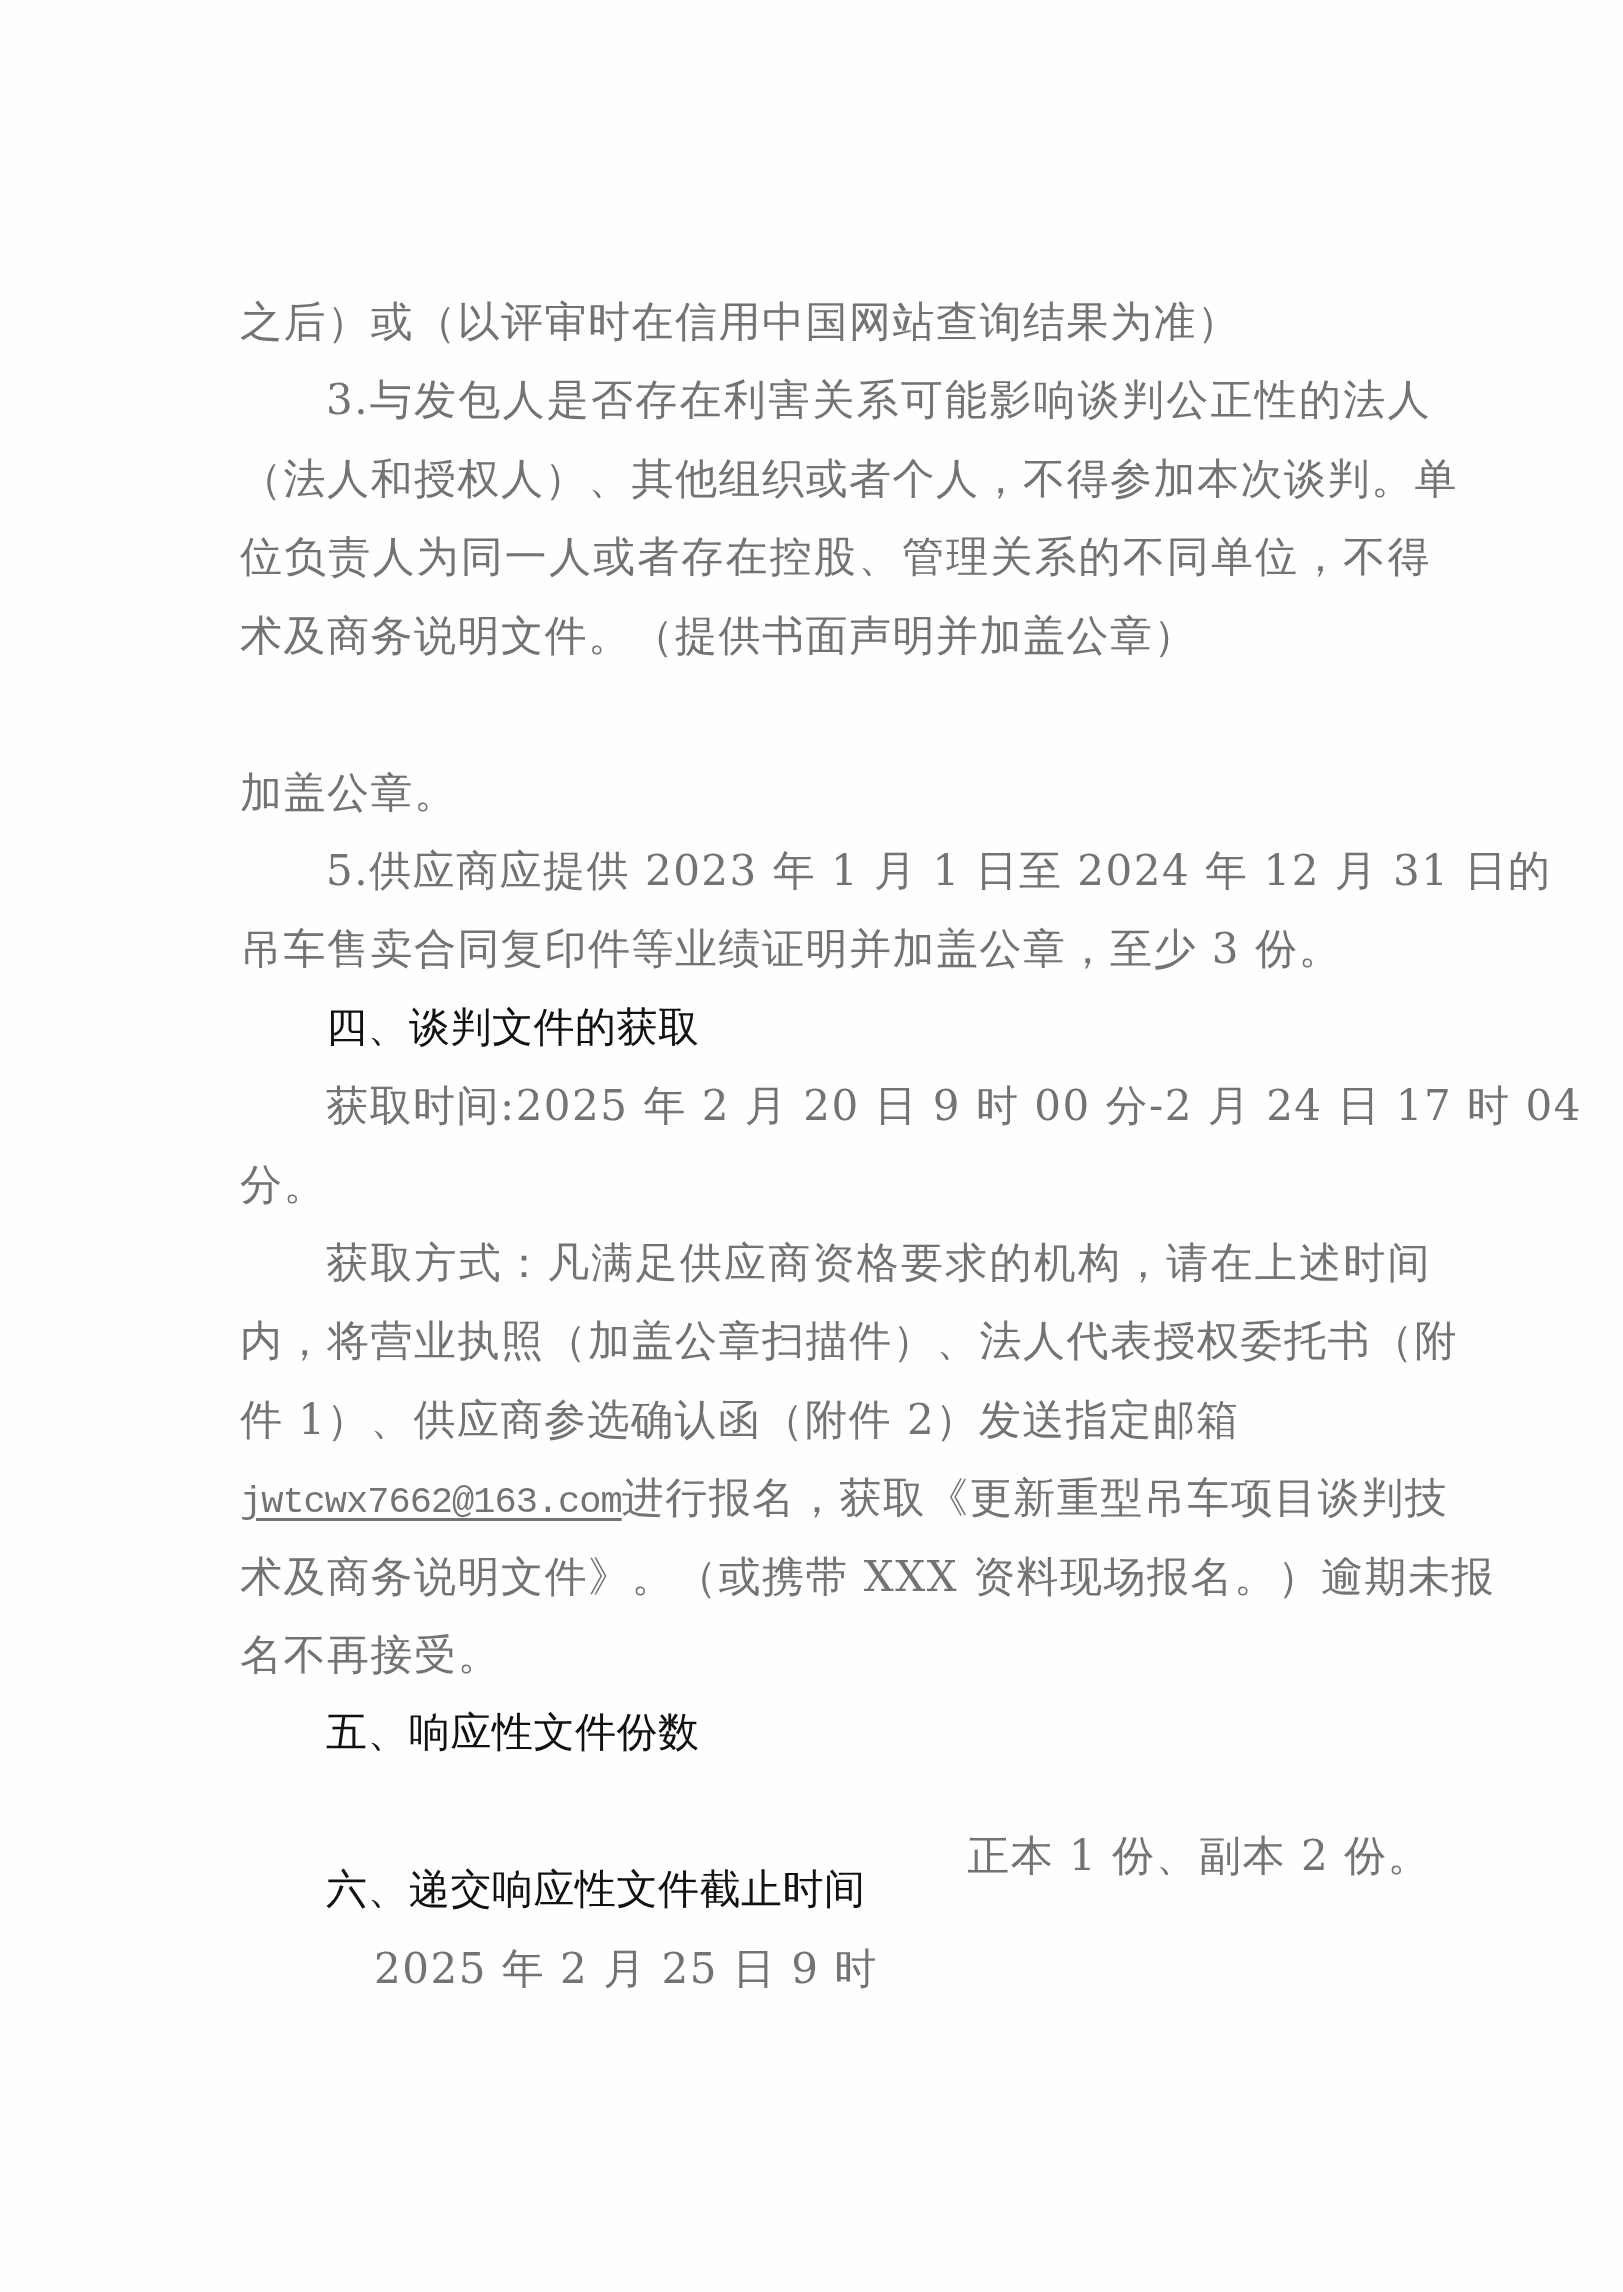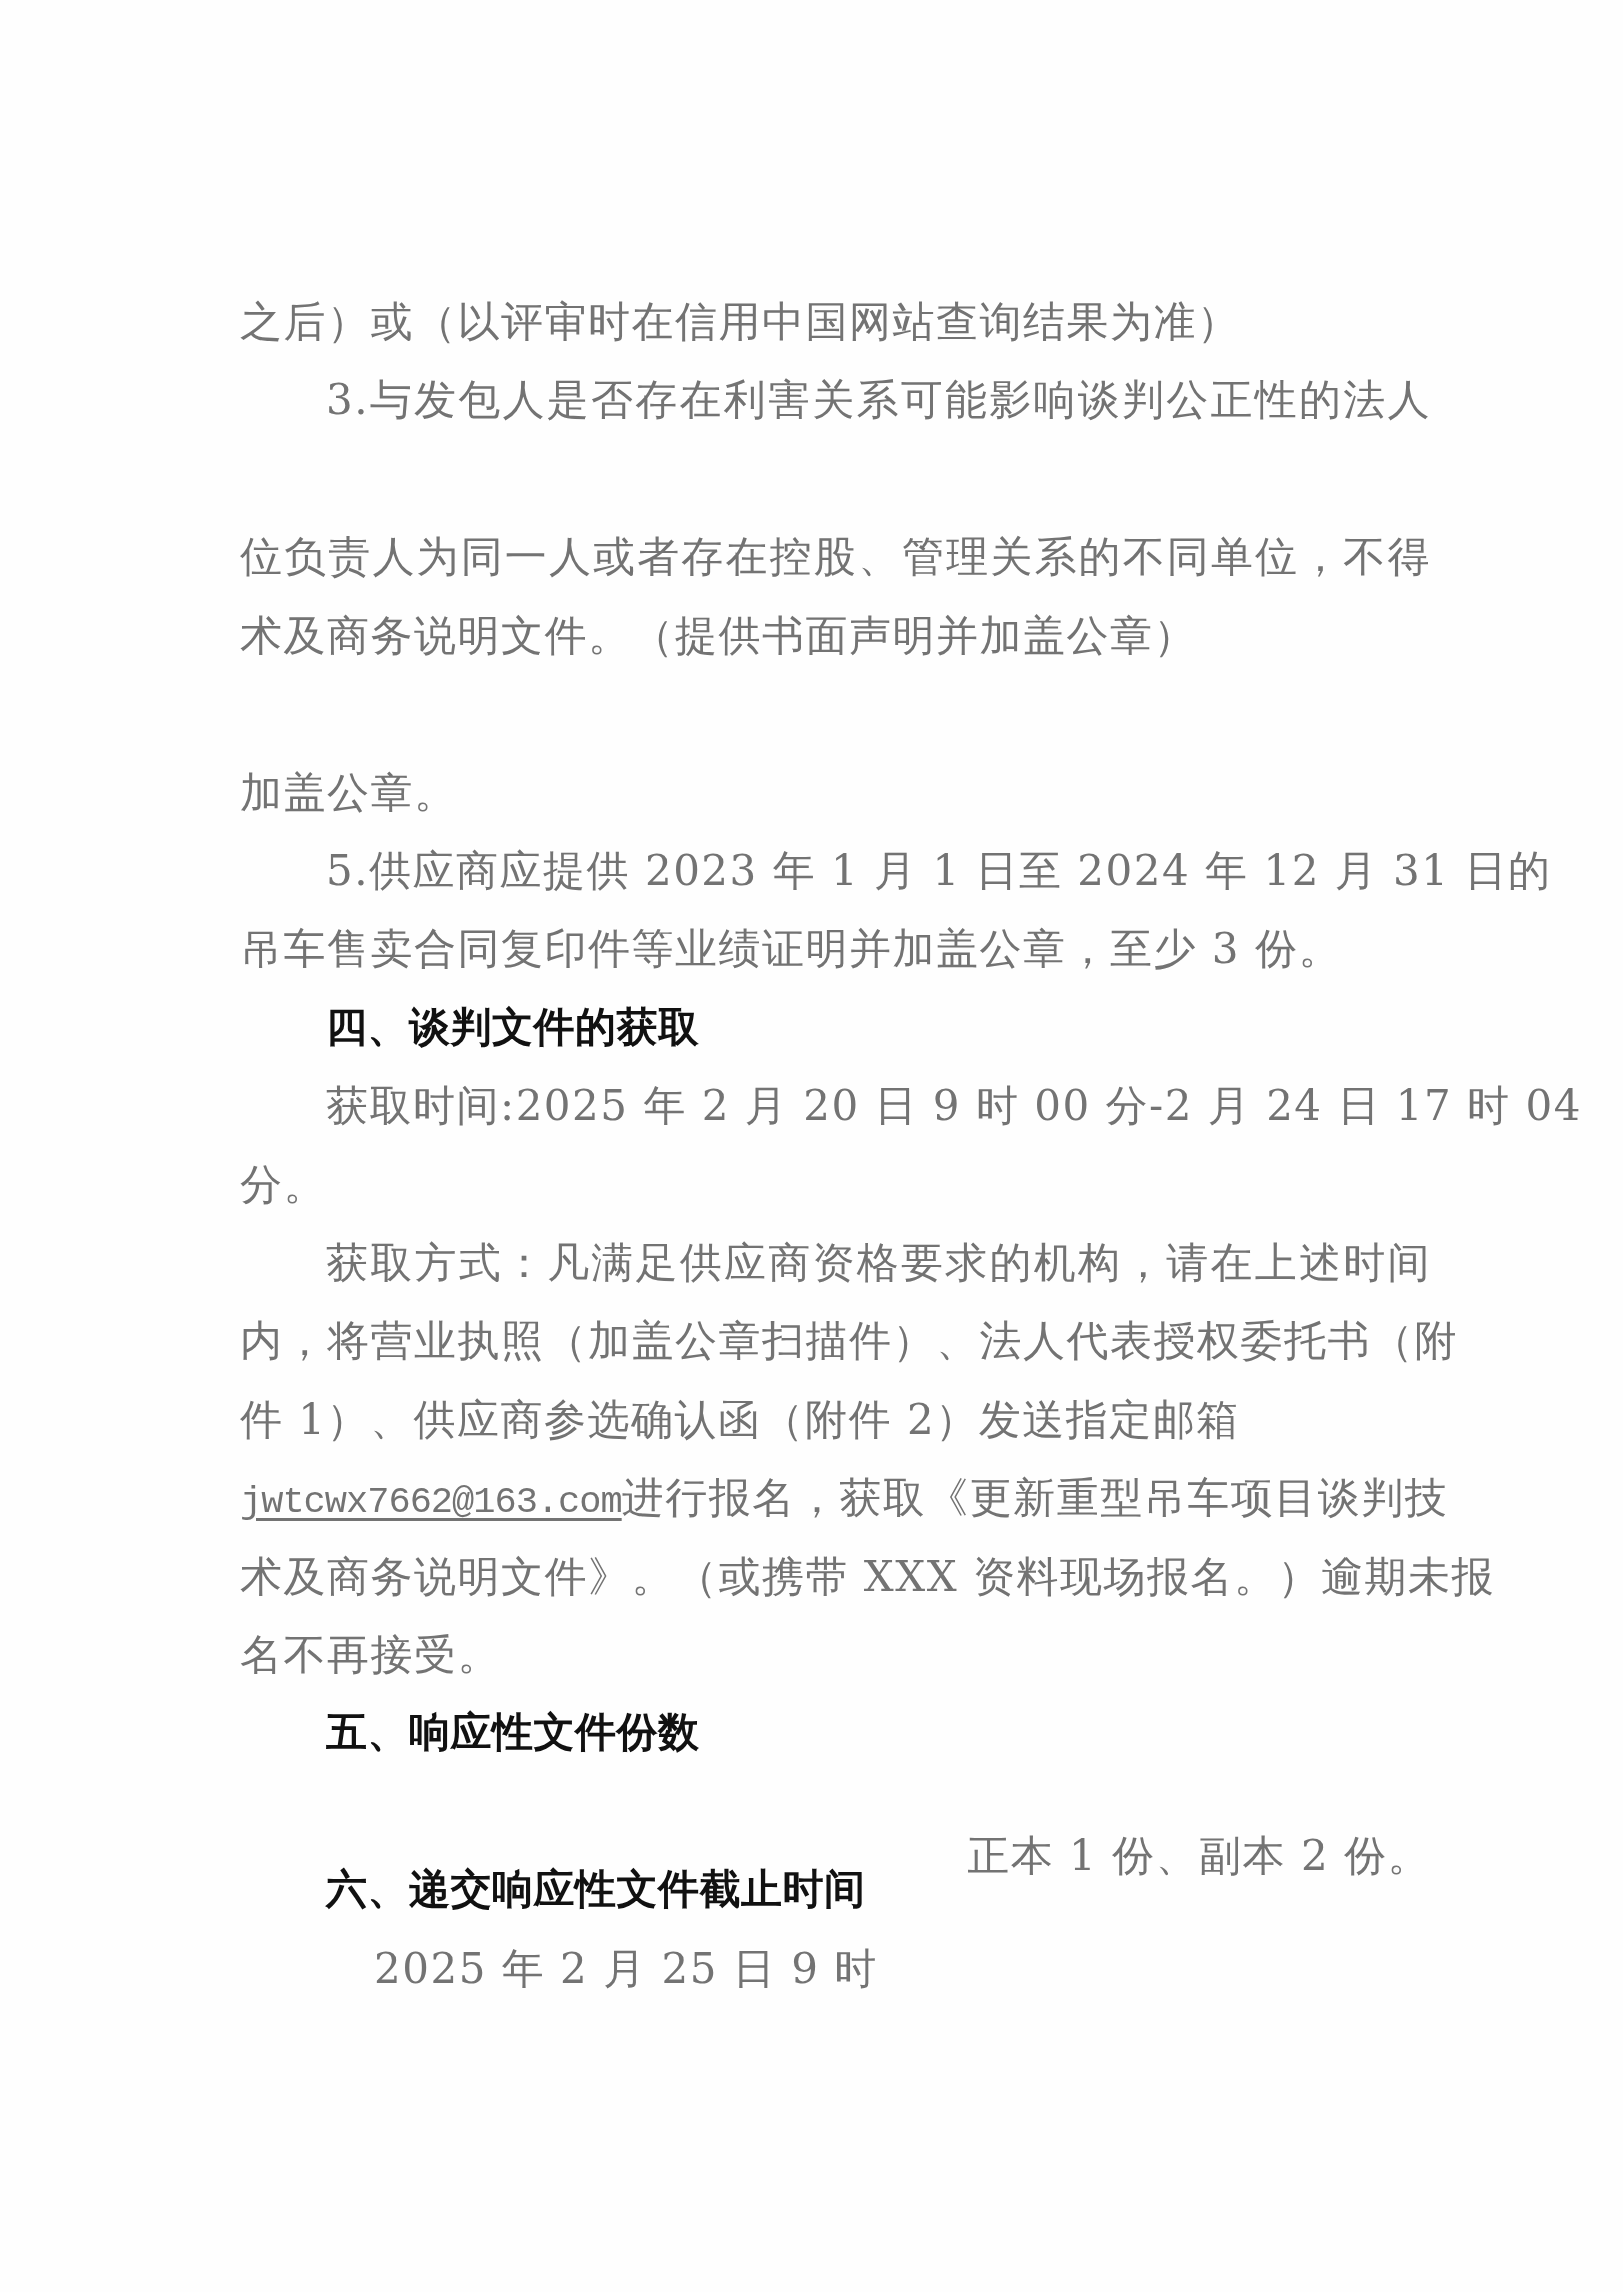--- a/index.html
+++ b/index.html
@@ -37,41 +37,42 @@
     .line.justify {
       text-align: justify;
       text-align-last: justify;
     }
     .line.indent {
       left: 326px;
       width: 1105px;
     }
     .heading {
       font-family: "DejaVu Sans", "Liberation Sans", sans-serif;
-      font-weight: bold;
+      font-weight: normal;
       font-size: 41px;
       letter-spacing: 0.5px;
       color: #111111;
     }
     .email {
       text-decoration: underline;
       text-underline-offset: 5.9px;
       font-family: "Liberation Mono", "DejaVu Sans Mono", monospace;
       font-size: 37px;
       letter-spacing: -1px;
     }
   </style>
 </head>
 <body>
 
 <div class="page">
 
   <div class="line" style="top:294px;">之后）或（以评审时在信用中国网站查询结果为准）</div>
 
   <div class="line indent justify" style="top:372px;">3.与发包人是否存在利害关系可能影响谈判公正性的法人</div>
+  <div class="line justify" style="top:451px;">（法人和授权人）、其他组织或者个人，不得参加本次谈判。单</div>
   <div class="line justify" style="top:529px;">位负责人为同一人或者存在控股、管理关系的不同单位，不得</div>
   <div class="line" style="top:608px;">术及商务说明文件。（提供书面声明并加盖公章）</div>
 
   <div class="line" style="top:765px;">加盖公章。</div>
 
   <div class="line indent justify" style="top:843px;">5.供应商应提供 2023 年 1 月 1 日至 2024 年 12 月 31 日的</div>
   <div class="line" style="top:921px;">吊车售卖合同复印件等业绩证明并加盖公章，至少 3 份。</div>
 
   <div class="line indent heading" style="top:1000px;">四、谈判文件的获取</div>
   <div class="line indent justify" style="top:1078px;">获取时间:2025 年 2 月 20 日 9 时 00 分-2 月 24 日 17 时 04</div>

